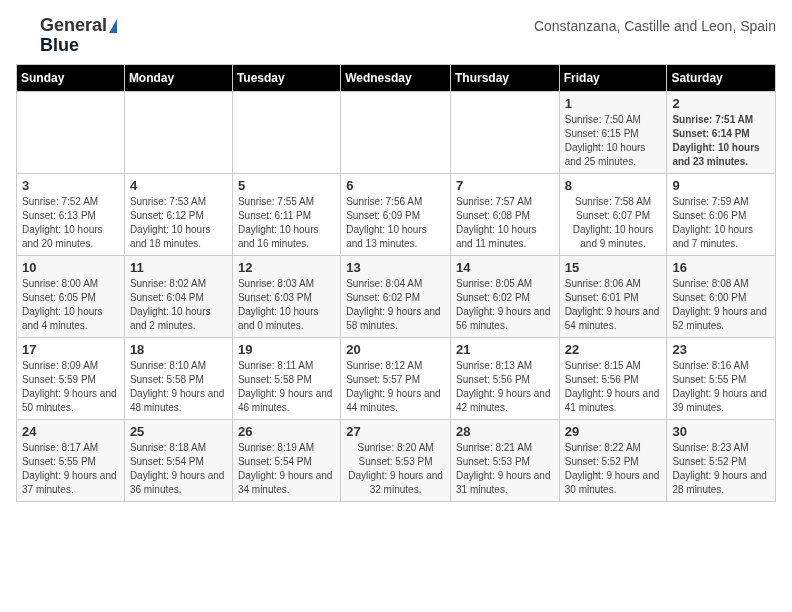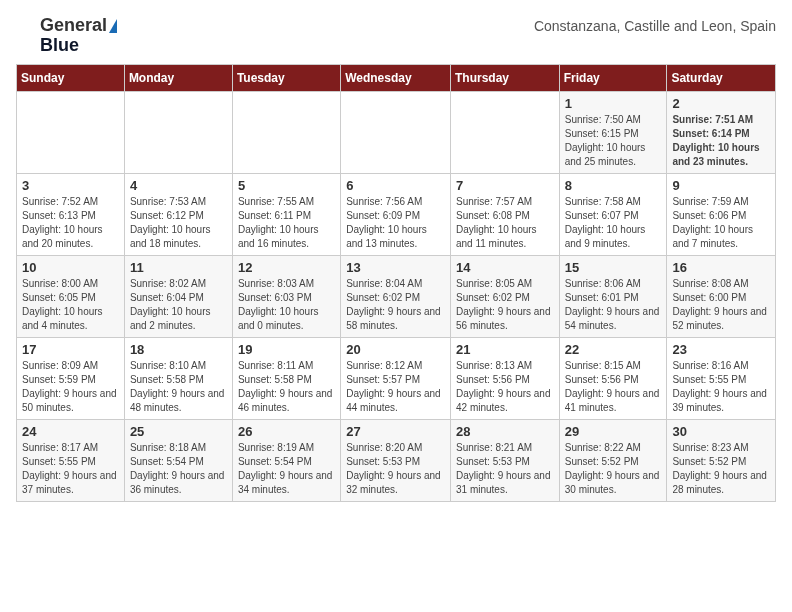--- a/index.html
+++ b/index.html
@@ -52,21 +52,21 @@
     .location {
       font-size: 14px;
       color: #555;
       margin-top: 2px;
     }
     table {
       width: 100%;
       border-collapse: collapse;
     }
     thead tr th {
-      background: #7f1d1d;
+      background: #000000;
       color: #fff;
       font-size: 12px;
       font-weight: bold;
       padding: 6px 4px;
       text-align: left;
       border: 1px solid #ccc;
     }
     tbody tr td {
       border: 1px solid #ccc;
       vertical-align: top;
@@ -173,21 +173,21 @@
 Daylight: 10 hours and 13 minutes.</div>
         </td>
         <td>
           <span class="day-num">7</span>
           <div class="day-info" style="white-space: pre-line;">Sunrise: 7:57 AM
 Sunset: 6:08 PM
 Daylight: 10 hours and 11 minutes.</div>
         </td>
         <td>
           <span class="day-num">8</span>
-          <div class="day-info" style="white-space: pre-line;">Sunrise: 7:58 AM
+          <div class="day-info" style="white-space: pre-line; text-align: center;">Sunrise: 7:58 AM
 Sunset: 6:07 PM
 Daylight: 10 hours and 9 minutes.</div>
         </td>
         <td>
           <span class="day-num">9</span>
           <div class="day-info" style="white-space: pre-line;">Sunrise: 7:59 AM
 Sunset: 6:06 PM
 Daylight: 10 hours and 7 minutes.</div>
         </td>
       </tr>
@@ -293,21 +293,21 @@
 Daylight: 9 hours and 36 minutes.</div>
         </td>
         <td>
           <span class="day-num">26</span>
           <div class="day-info" style="white-space: pre-line;">Sunrise: 8:19 AM
 Sunset: 5:54 PM
 Daylight: 9 hours and 34 minutes.</div>
         </td>
         <td>
           <span class="day-num">27</span>
-          <div class="day-info" style="white-space: pre-line;">Sunrise: 8:20 AM
+          <div class="day-info" style="white-space: pre-line; text-align: center;">Sunrise: 8:20 AM
 Sunset: 5:53 PM
 Daylight: 9 hours and 32 minutes.</div>
         </td>
         <td>
           <span class="day-num">28</span>
           <div class="day-info" style="white-space: pre-line;">Sunrise: 8:21 AM
 Sunset: 5:53 PM
 Daylight: 9 hours and 31 minutes.</div>
         </td>
         <td>

